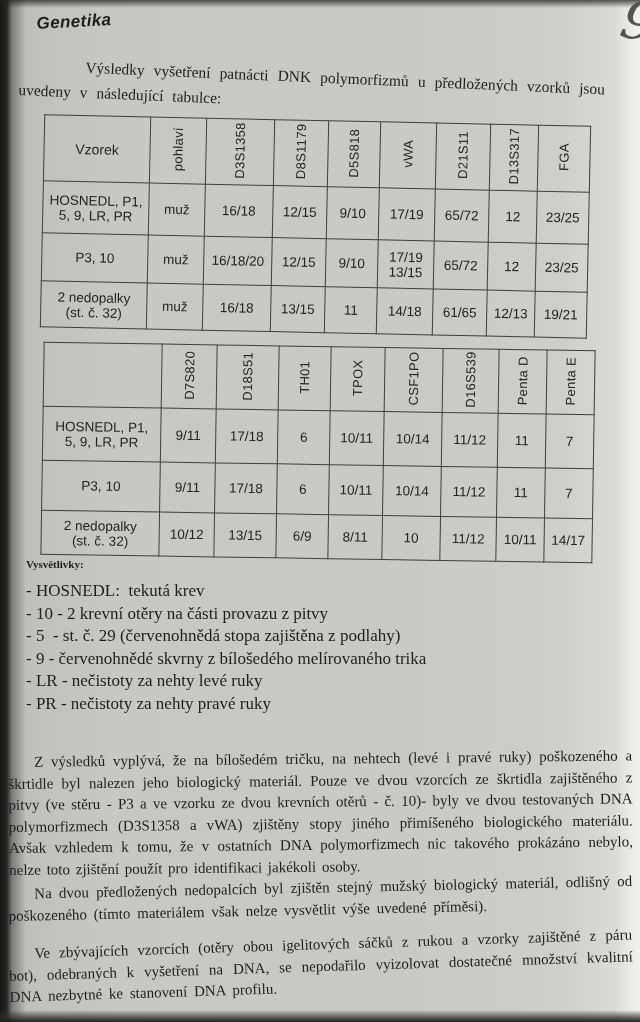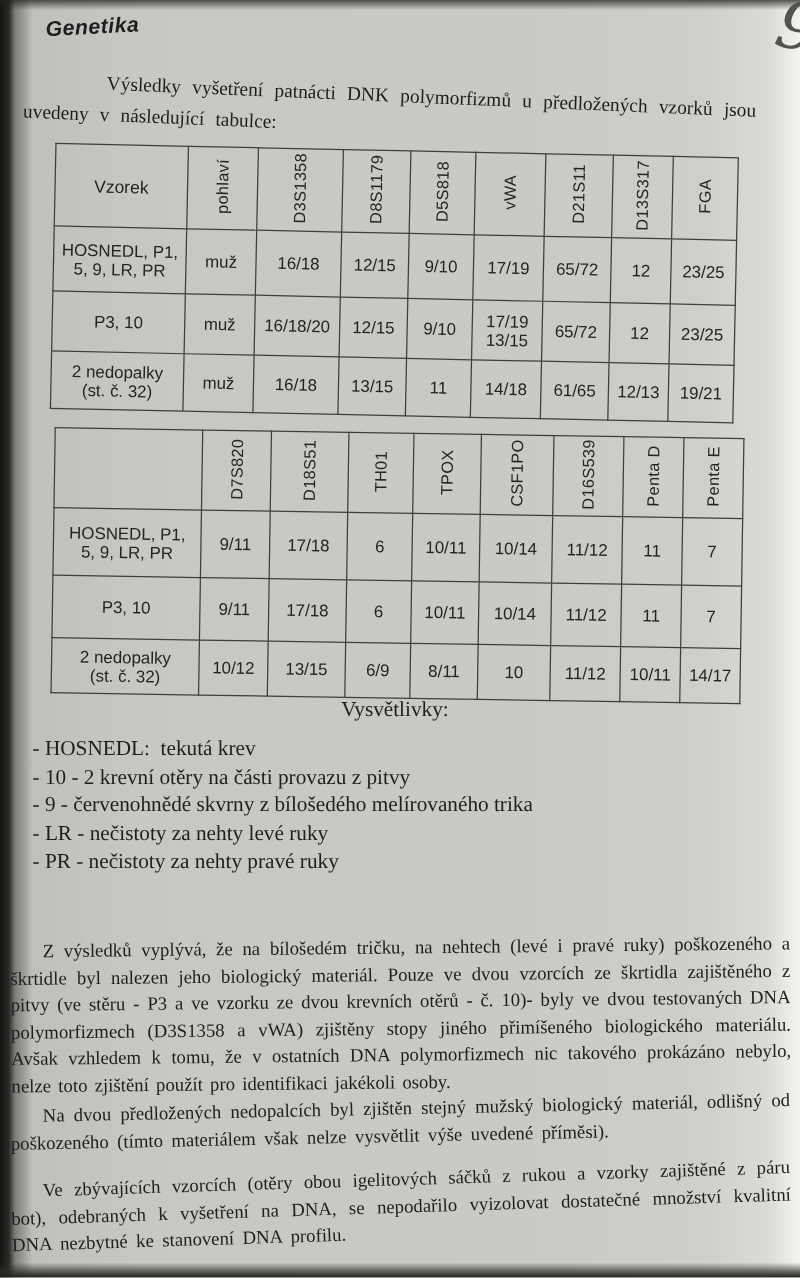--- a/index.html
+++ b/index.html
@@ -48,21 +48,21 @@
   .t1 tbody tr:nth-child(1){height:52px;}
   .t1 tbody tr:nth-child(2){height:48px;}
   .t1 tbody tr:nth-child(3){height:46px;}
   .t2 tbody tr:nth-child(1){height:54px;}
   .t2 tbody tr:nth-child(2){height:50px;}
   .t2 tbody tr:nth-child(3){height:44px;}
   .vert{writing-mode:vertical-rl;transform:rotate(180deg);display:inline-block;
     font-size:13px;letter-spacing:.3px;}
   .corner{font-size:14px;}
   .legend{position:absolute;left:26px;top:558px;width:580px;}
-  .legend h2{margin:0 0 10px 0;font-size:17px;font-weight:normal;text-align:center;}
+  .legend h2{margin:0 0 10px 0;font-size:11px;font-weight:bold;}
   .legend ul{margin:0;padding:0;list-style:none;}
   .legend li{font-size:17px;line-height:22.5px;white-space:pre-wrap;}
   .para{position:absolute;margin:0;width:624px;left:8px;
     font-size:15px;line-height:21.5px;text-align:justify;text-indent:26px;}
   .p1{top:752px;transform:rotate(-0.6deg);transform-origin:left top;word-spacing:2px;}
   .p2{top:884px;transform:rotate(-1.2deg);transform-origin:left top;word-spacing:3px;}
   .p3{top:944px;transform:rotate(-1.8deg);transform-origin:left top;word-spacing:3px;}
 </style>
 </head>
 <body>
@@ -205,20 +205,21 @@
         <td>14/17</td>
       </tr>
     </tbody>
   </table>
 
   <div class="legend">
     <h2>Vysvětlivky:</h2>
     <ul>
       <li>- HOSNEDL:  tekutá krev</li>
       <li>- 10 - 2 krevní otěry na části provazu z pitvy</li>
+      <li>- 5  - st. č. 29 (červenohnědá stopa zajištěna z podlahy)</li>
       <li>- 9 - červenohnědé skvrny z bílošedého melírovaného trika</li>
       <li>- LR - nečistoty za nehty levé ruky</li>
       <li>- PR - nečistoty za nehty pravé ruky</li>
     </ul>
   </div>
 
   <p class="para p1">Z výsledků vyplývá, že na bílošedém tričku, na nehtech (levé i pravé ruky) poškozeného a škrtidle byl nalezen jeho biologický materiál. Pouze ve dvou vzorcích ze škrtidla zajištěného z pitvy (ve stěru - P3 a ve vzorku ze dvou krevních otěrů - č. 10)- byly ve dvou testovaných DNA polymorfizmech (D3S1358 a vWA) zjištěny stopy jiného přimíšeného biologického materiálu. Avšak vzhledem k tomu, že v ostatních DNA polymorfizmech nic takového prokázáno nebylo, nelze toto zjištění použít pro identifikaci jakékoli osoby.</p>
   <p class="para p2">Na dvou předložených nedopalcích byl zjištěn stejný mužský biologický materiál, odlišný od poškozeného (tímto materiálem však nelze vysvětlit výše uvedené příměsi).</p>
   <p class="para p3">Ve zbývajících vzorcích (otěry obou igelitových sáčků z rukou a vzorky zajištěné z páru bot), odebraných k vyšetření na DNA, se nepodařilo vyizolovat dostatečné množství kvalitní DNA nezbytné ke stanovení DNA profilu.</p>
 </div>

